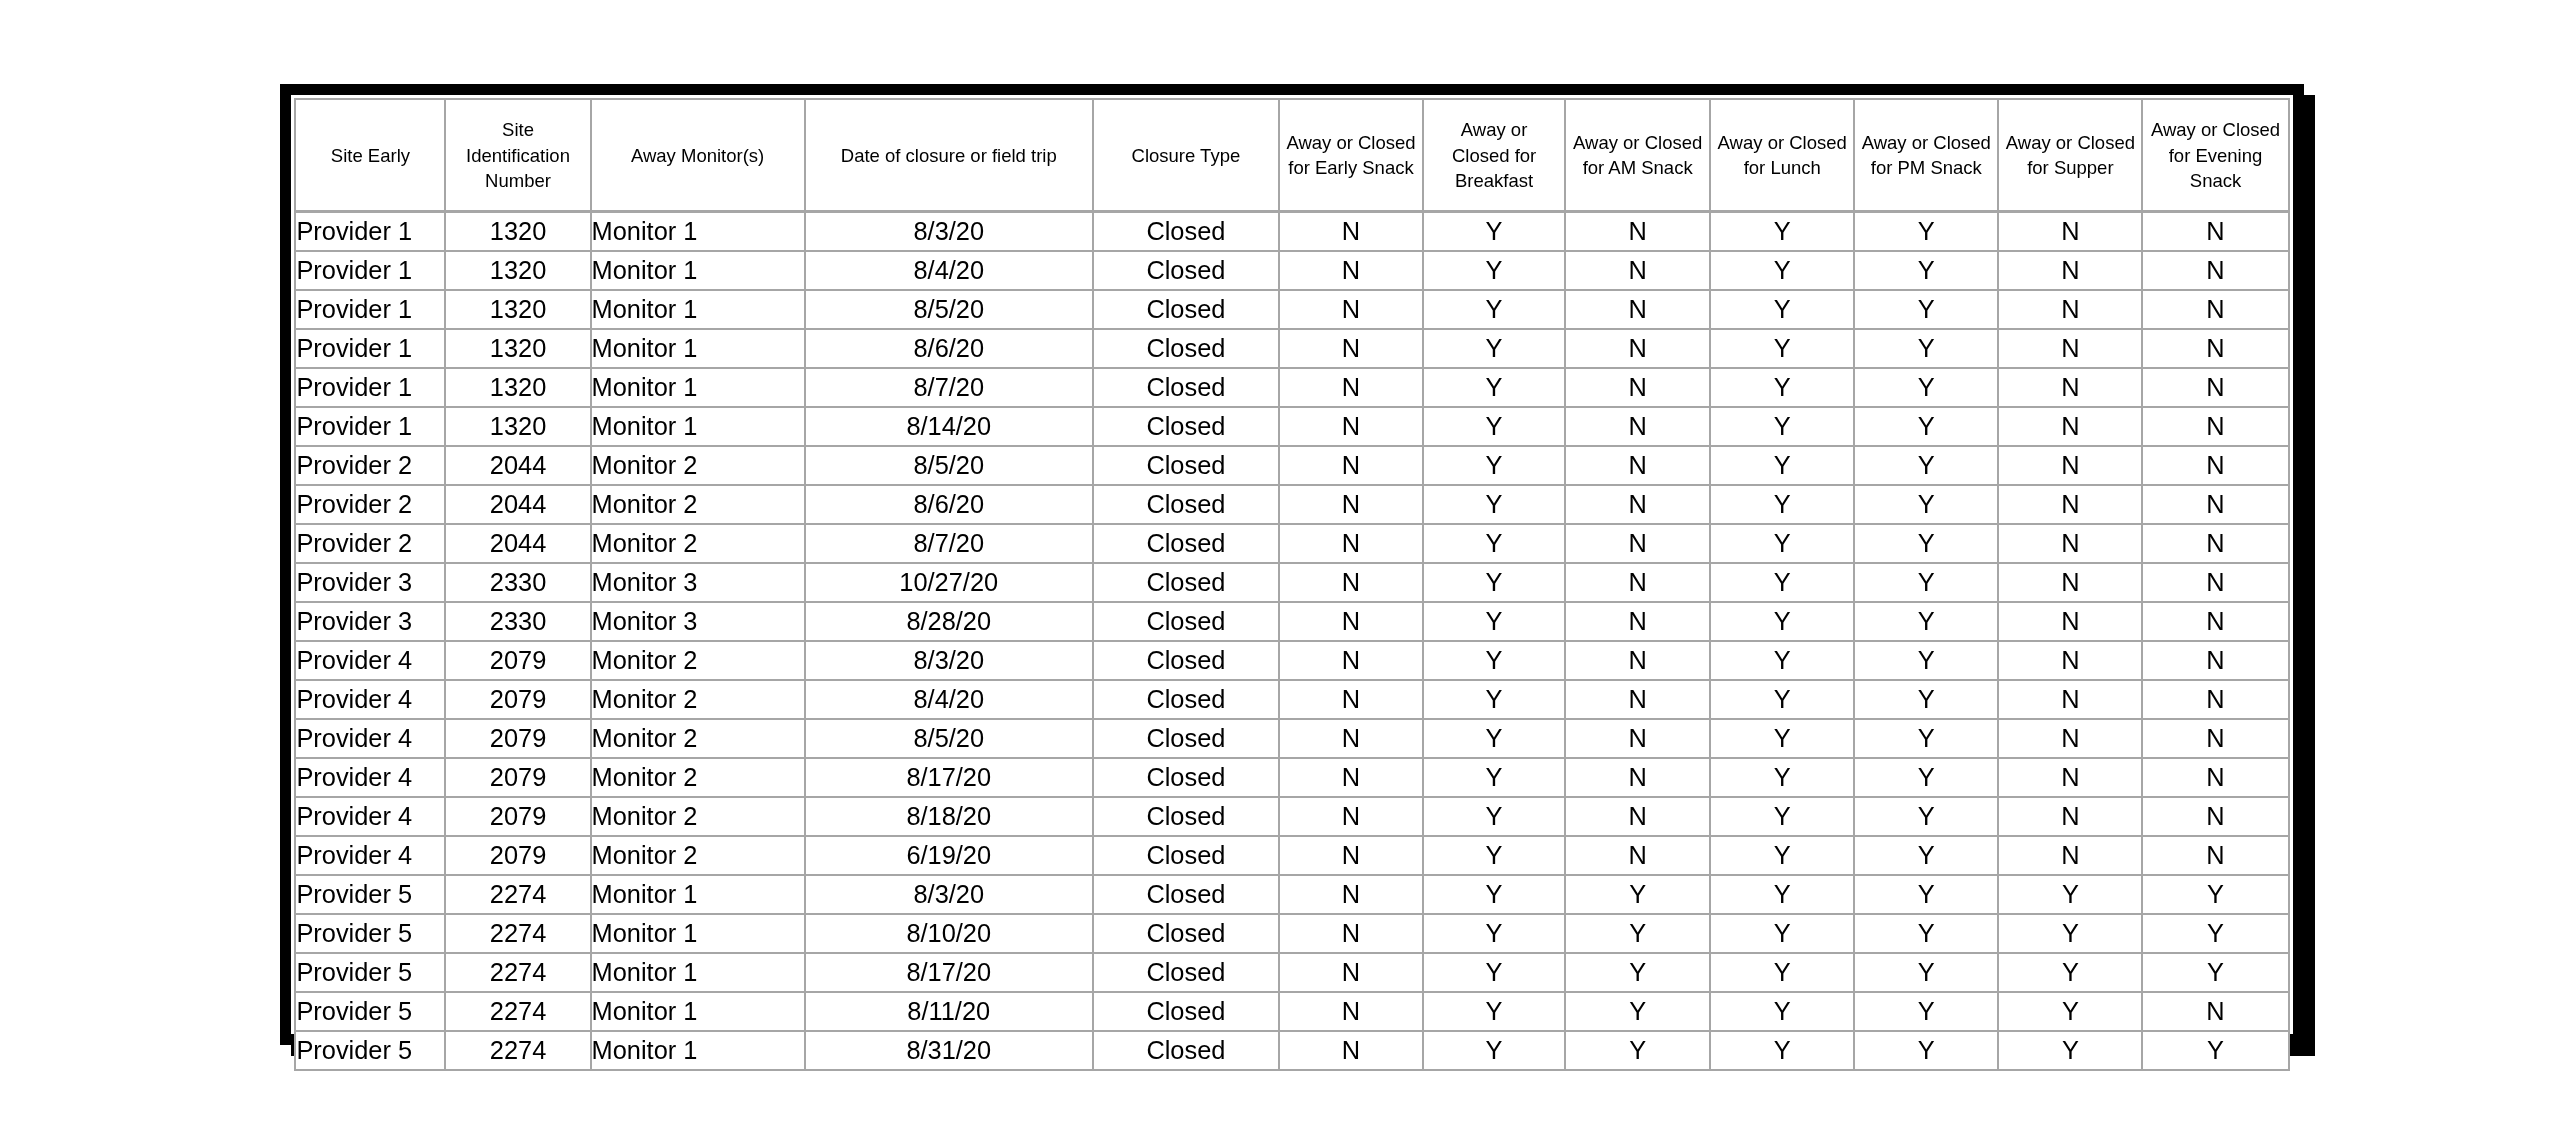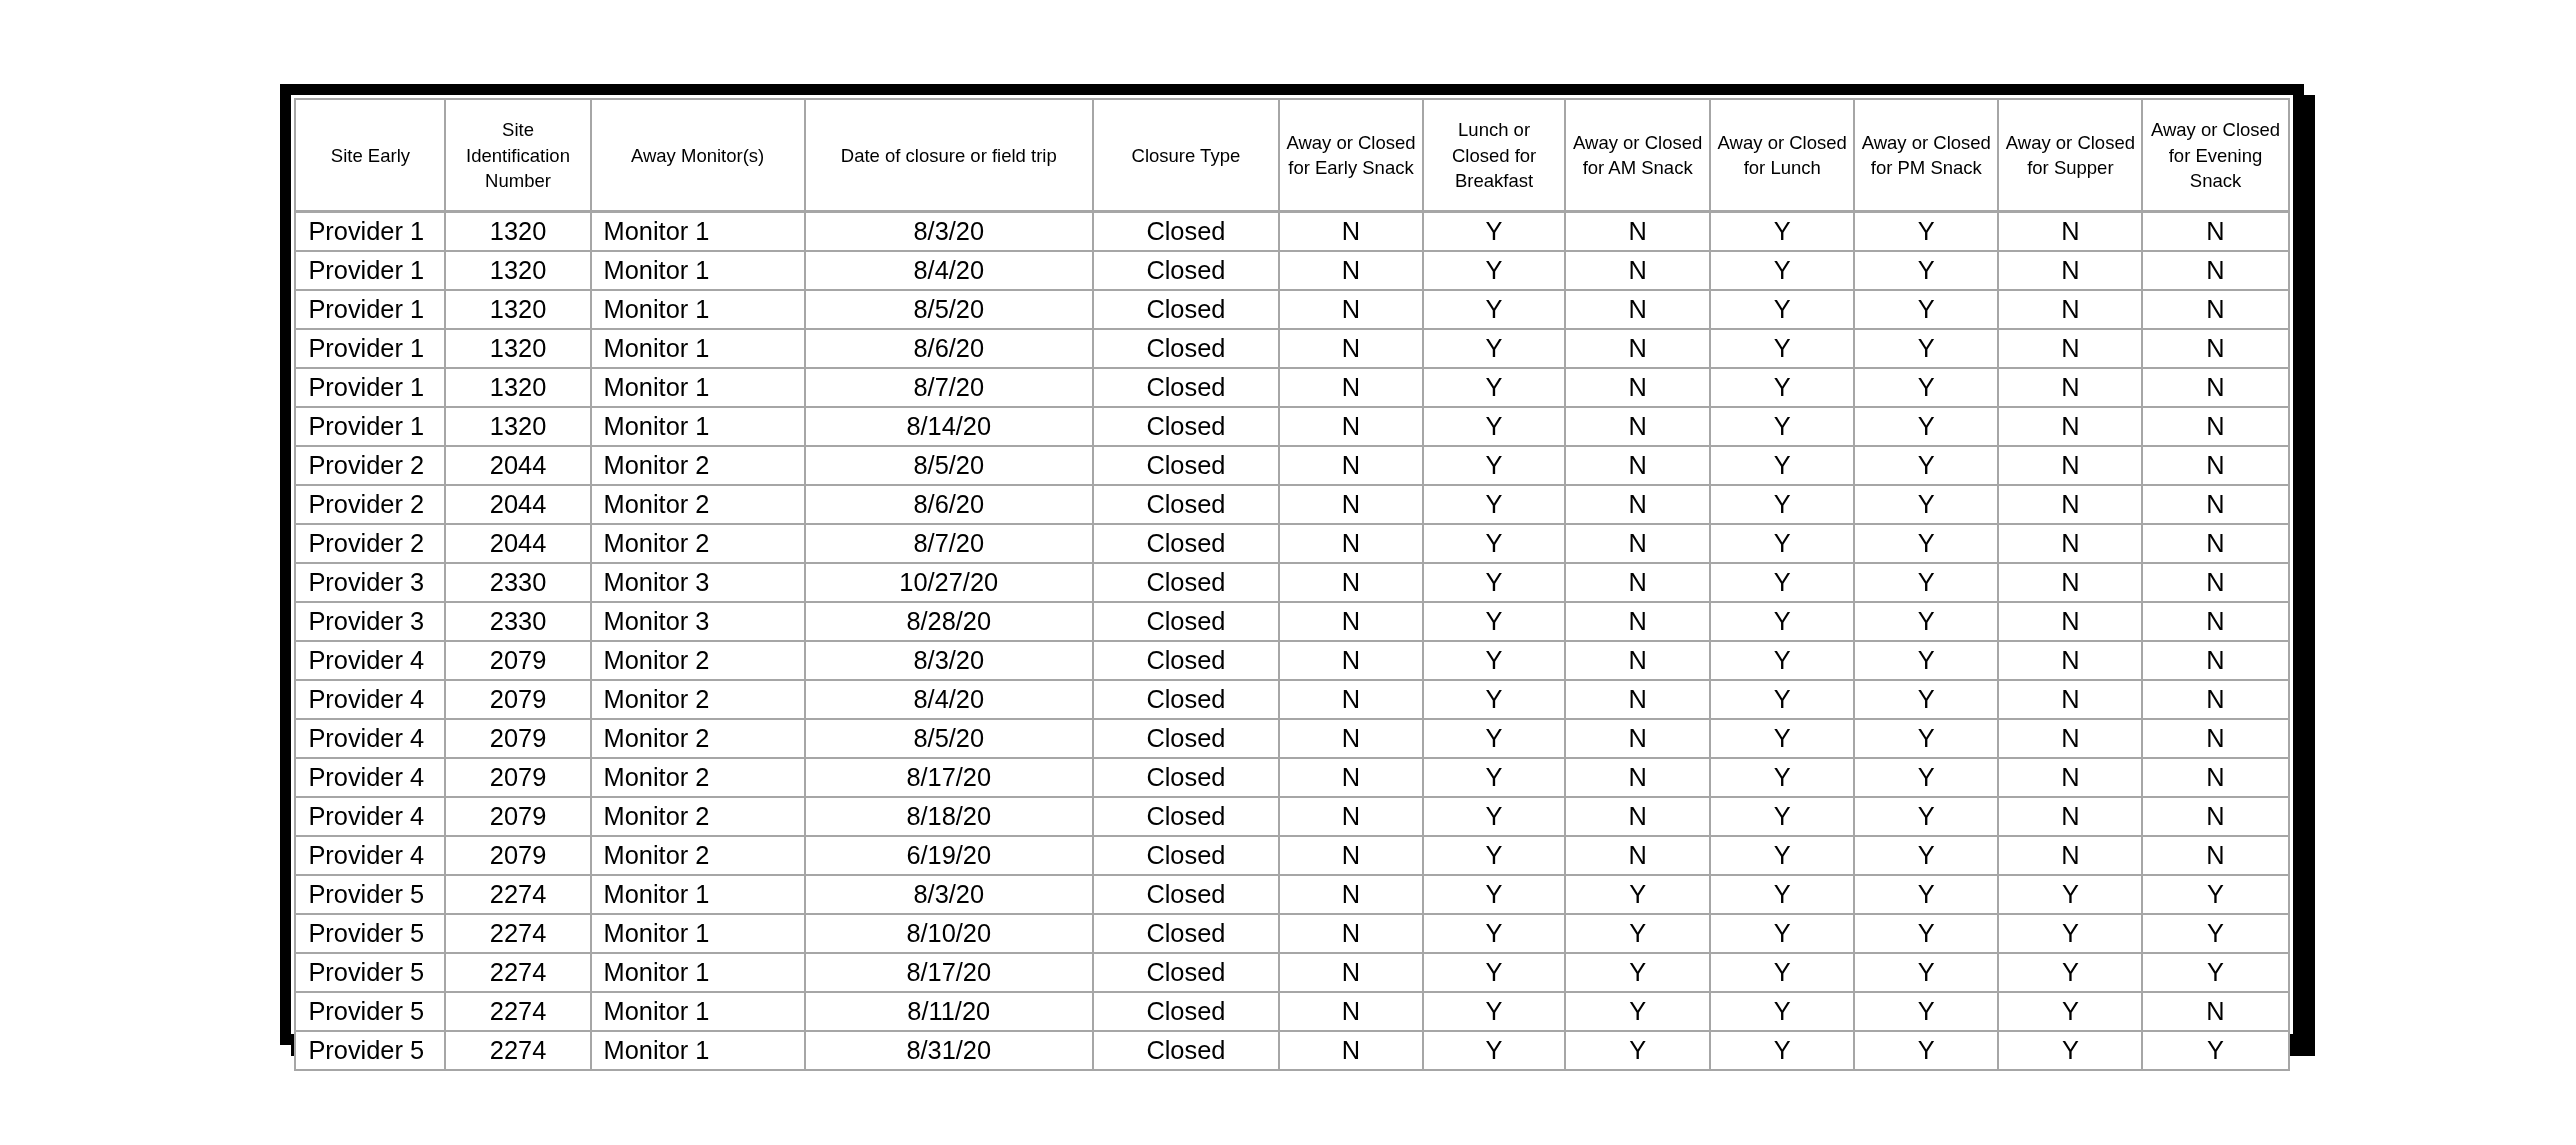--- a/index.html
+++ b/index.html
@@ -53,21 +53,21 @@
   table.grid tbody td {
     height: 37px;
     font-size: 25.4px;
     text-align: center;
     vertical-align: middle;
     padding: 0 4.1px;
     white-space: nowrap;
   }
   table.grid tbody td.align-left {
     text-align: left;
-    padding-left: 12px;
+    padding-left: 0;
   }
   
   col.c0  { width: 150px; }
   col.c1  { width: 145px; }
   col.c2  { width: 214px; }
   col.c3  { width: 288px; }
   col.c4  { width: 186px; }
   col.c5  { width: 144px; }
   col.c6  { width: 142px; }
   col.c7  { width: 145px; }
@@ -97,21 +97,21 @@
           <col class="c11">
       </colgroup>
       <thead>
         <tr>
             <th>Site Early</th>
             <th>Site Identification Number</th>
             <th>Away Monitor(s)</th>
             <th>Date of closure or field trip</th>
             <th>Closure Type</th>
             <th>Away or Closed for Early Snack</th>
-            <th>Lunch or Closed for Breakfast</th>
+            <th>Away or Closed for Breakfast</th>
             <th>Away or Closed for AM Snack</th>
             <th>Away or Closed for Lunch</th>
             <th>Away or Closed for PM Snack</th>
             <th>Away or Closed for Supper</th>
             <th>Away or Closed for Evening Snack</th>
           </tr>
       </thead>
       <tbody>
           <tr>
             <td class="align-left">Provider 1</td>

